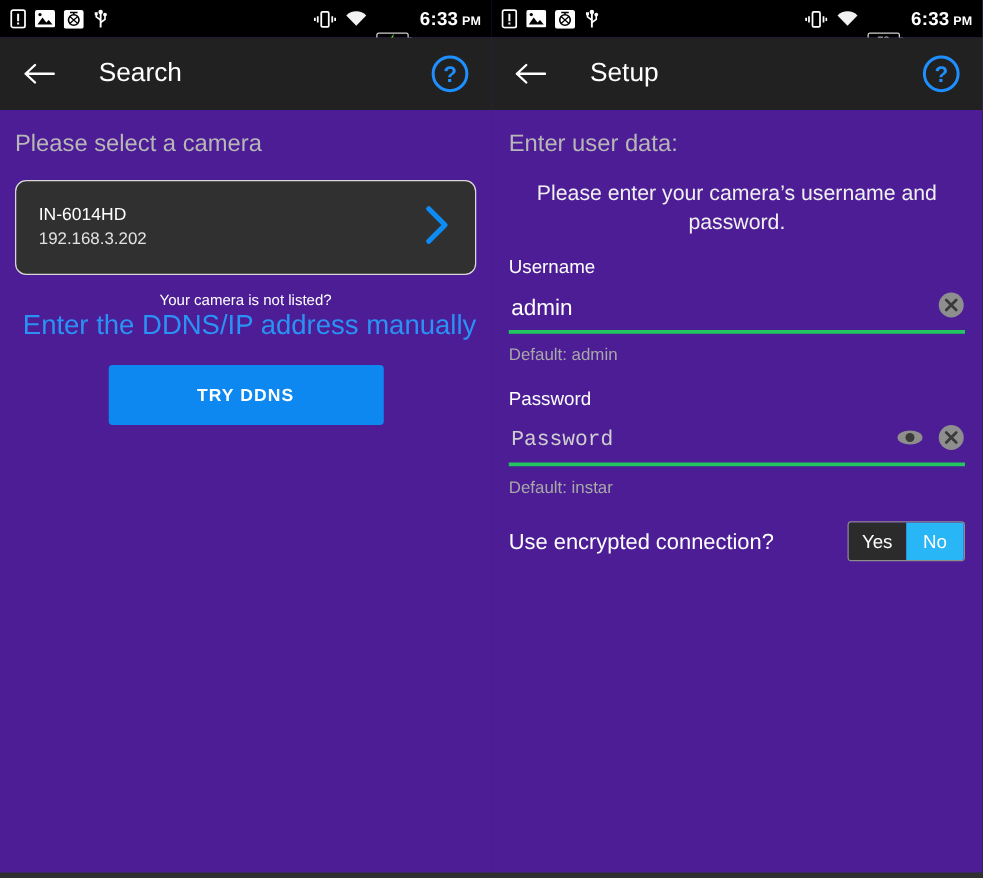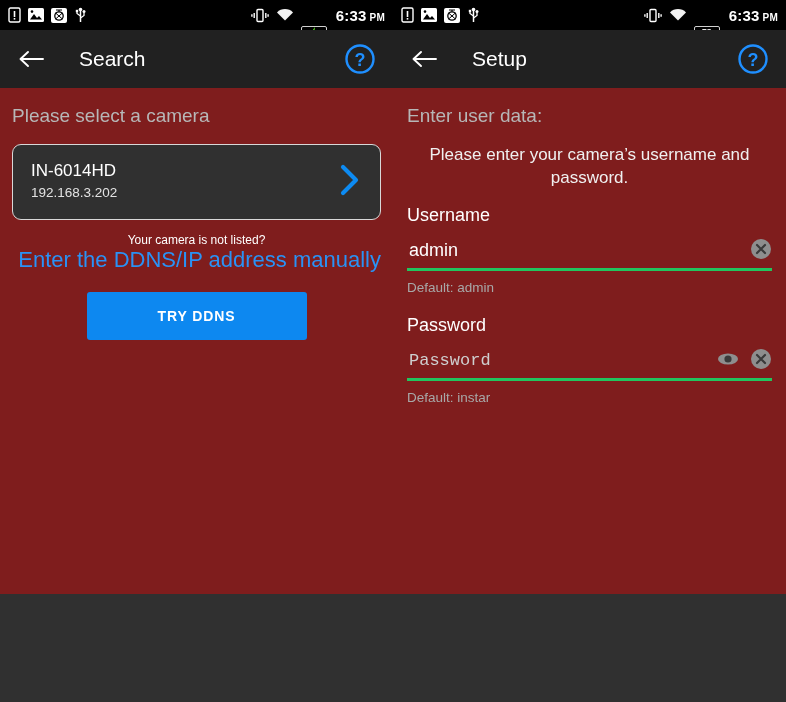--- a/index.html
+++ b/index.html
@@ -3,21 +3,21 @@
 <meta charset="utf-8">
 <style>
   * { box-sizing: border-box; margin: 0; padding: 0; }
   html, body {
     width: 786px; height: 702px;
     background: #303030;
     font-family: "Liberation Sans", sans-serif;
     overflow: hidden;
   }
   .screen { position: relative; width: 786px; height: 702px; display: flex; }
-  .panel { width: 393px; height: 594px; background: #7f1d1d; position: relative; }
+  .panel { width: 393px; height: 698px; background: #4c1d95; position: relative; }
 
   
   .statusbar {
     height: 30px; background: #000; display: flex; align-items: center;
     padding: 0 8px; color: #fff;
   }
   .sb-left { display: flex; align-items: center; gap: 7px; }
   .sb-right { margin-left: auto; display: flex; align-items: center; gap: 7px; }
   .sb-ico { display: block; }
   .sb-time {
@@ -59,41 +59,41 @@
   }
 
   
   .cam-card {
     border: 1px solid #d8d8d8; border-radius: 9px;
     height: 76px; margin-bottom: 13px;
     display: flex; align-items: center; padding: 0 16px 0 18px;
     background: #303030;
   }
   .cam-text { flex: 1; }
-  .cam-name { font-size: 17px; color: #fff; line-height: 1.35; }
+  .cam-name { font-size: 14px; color: #fff; line-height: 1.35; }
   .cam-ip { font-size: 13.5px; color: #e2e2e2; line-height: 1.5; }
   .chev { flex: none; }
 
   .notlisted {
     text-align: center; font-size: 12px; color: #fff; margin-top: 6px; 
   }
   .manual-link {
     display: block; text-align: right; font-size: 22px; color: #2a92f5;
     margin-bottom: 19px; text-decoration: none;
   }
   .btn-primary {
     display: block; width: 220px; margin: 0 auto; height: 48px;
     background: #0d88f0; color: #fff; border: none; border-radius: 3px;
     font-size: 14px; font-weight: bold; letter-spacing: .9px;
     font-family: "Liberation Sans", sans-serif; cursor: pointer;
   }
 
   
   .form { padding: 0 14px; }
-  .field-label { font-size: 18px; color: #fff; margin-bottom: 10px; }
+  .field-label { font-size: 15px; color: #fff; margin-bottom: 10px; }
   .field-row {
     position: relative; display: flex; align-items: center;
     border-bottom: 3px solid #22c55e; height: 35px;
   }
   .field-val {
     flex: 1; font-size: 18px; color: #fff; background: transparent;
     border: none; outline: none; font-family: "Liberation Sans", sans-serif;
     padding: 0 0 3px 2px;
   }
   .field-val.mono {
@@ -307,16 +307,23 @@
           <span>
             <svg width="22" height="22" viewBox="0 0 22 22">
                 <circle cx="11" cy="11" r="10" fill="#8e8e8e"></circle>
                 <path d="M7 7 L15 15 M15 7 L7 15" stroke="#3a3a3a" stroke-width="2.2" stroke-linecap="round"></path>
               </svg>
           </span>
         </span>
       </div>
       <div class="hint">Default: instar</div>
 
+      <div class="enc-row">
+        <span class="enc-label">Use encrypted connection?</span>
+        <span class="seg">
+          <span class="seg-opt">Yes</span>
+          <span class="seg-opt active">No</span>
+        </span>
+      </div>
 
     </div>
   </div>
 </div>
 
 </body></html>

